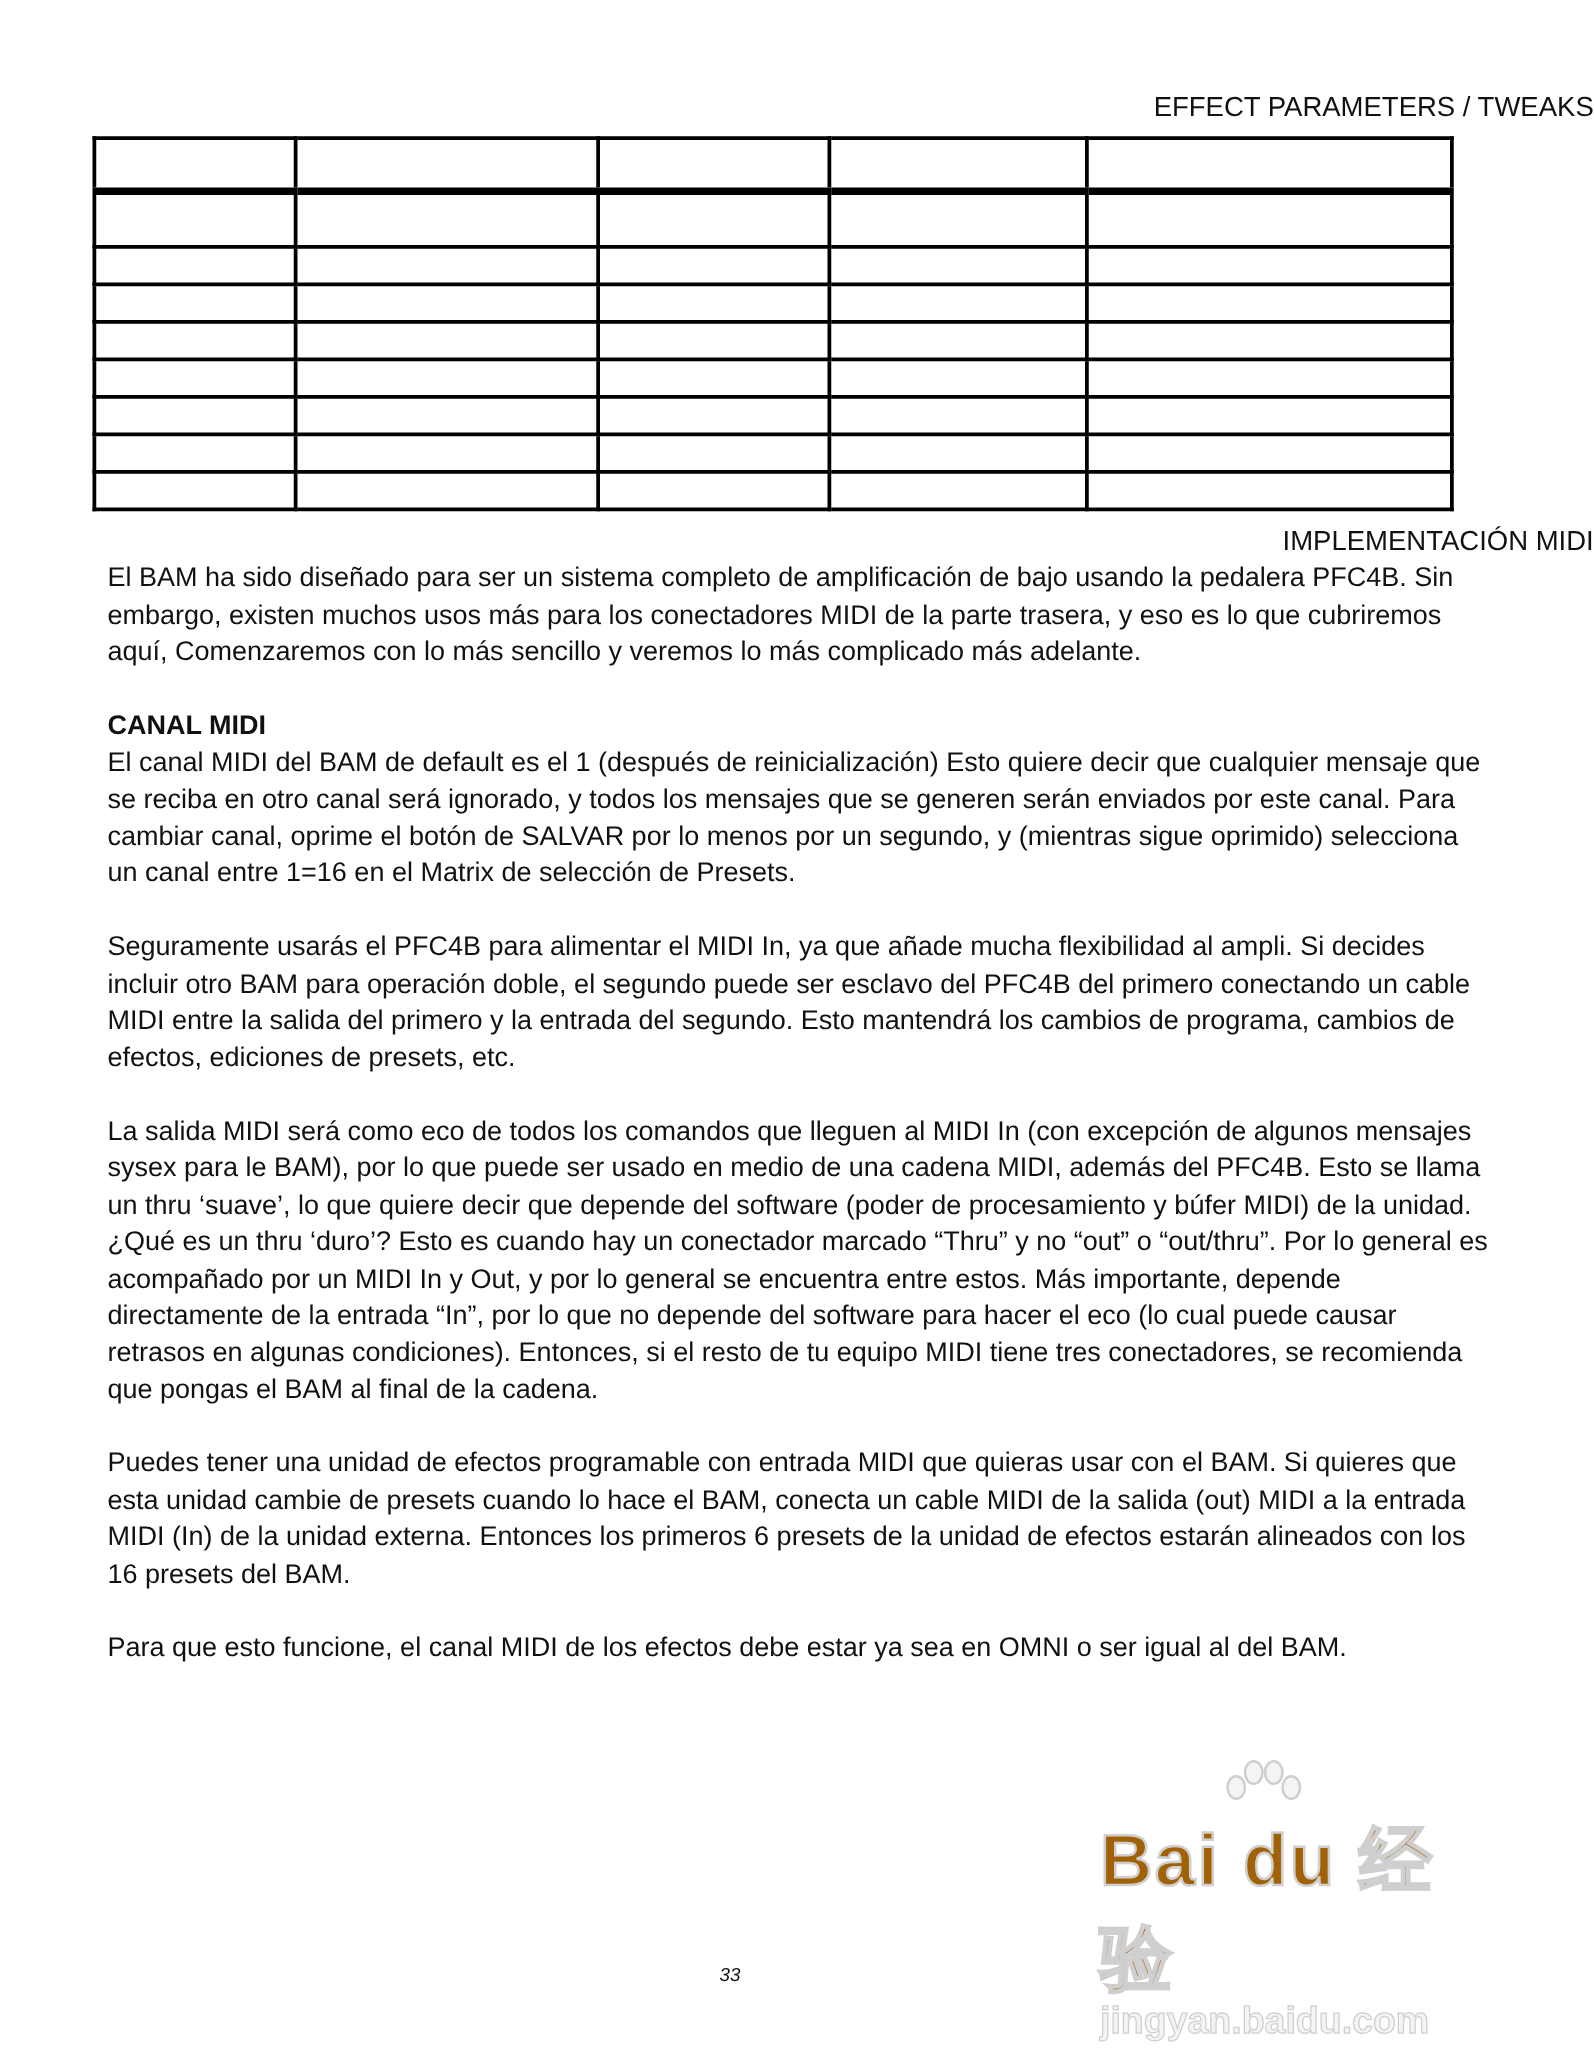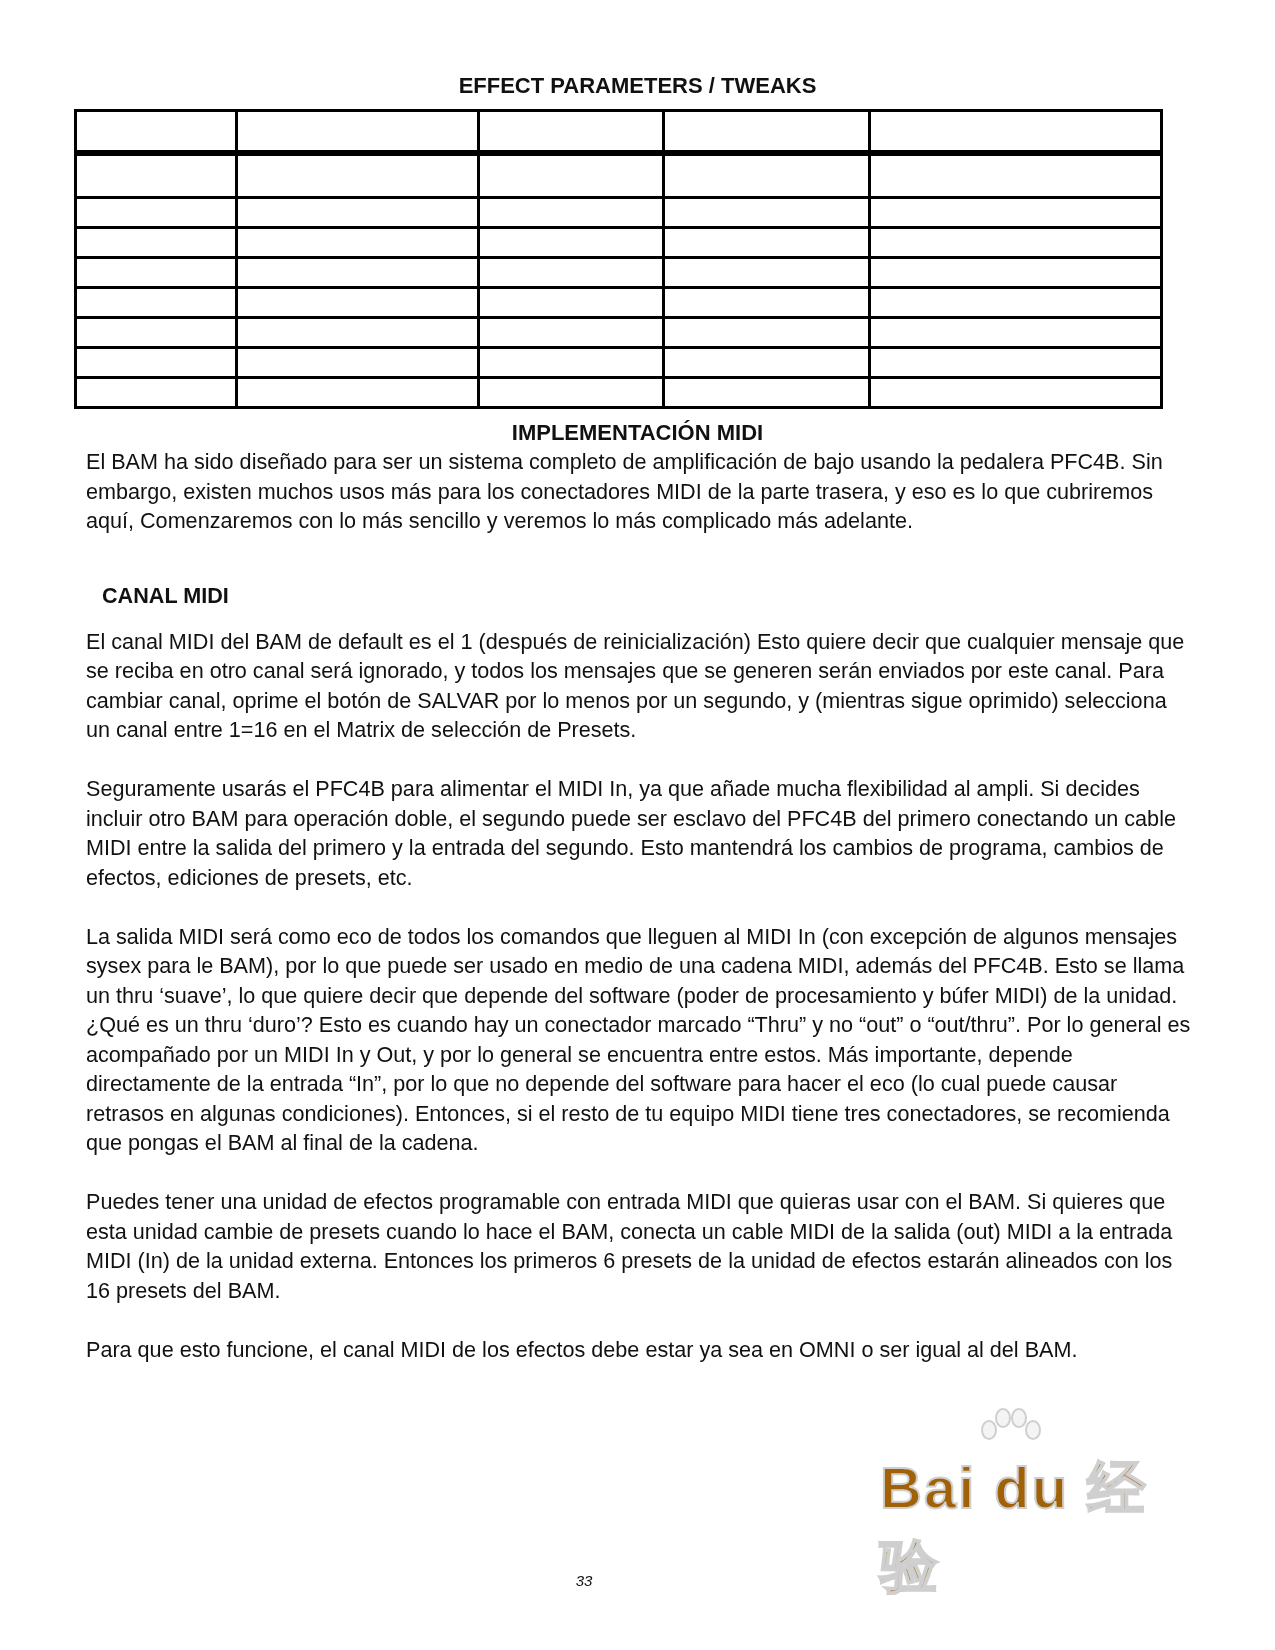--- a/index.html
+++ b/index.html
@@ -1,29 +1,29 @@
 <!DOCTYPE html>
 <html><head>
 <meta charset="utf-8">
 <style>
   html, body { margin: 0; padding: 0; background: #ffffff; }
   body { width: 1275px; height: 1650px; position: relative; overflow: hidden;
          font-family: "Liberation Sans", sans-serif; color: #111111; }
-  .title { position: absolute; left: 0; width: 1275px; text-align: center;
-           font-weight: bold; font-size: 22px; }
+  .title { position: absolute; left: 0; width: 1275px; text-align: right;
+           font-weight: normal; font-size: 22px; }
   #t-effect { top: 73px; }
   table.fx { position: absolute; left: 74px; top: 109px; width: 1089px;
              border-collapse: collapse; table-layout: fixed; }
   table.fx td { border: 3px solid #000; padding: 0; }
   table.fx tr.hdr td { height: 38px; border-bottom: 6px solid #000; }
   table.fx tr.r1 td { height: 40px; }
   table.fx tr.rn td { height: 27px; }
   .doc { position: absolute; left: 86px; width: 1110px; font-size: 21.6px; line-height: 29.5px; }
   .doc p { margin: 0; }
-  .doc h3 { margin: 16px; font-size: 21.6px; font-weight: bold; line-height: 29.5px; }
+  .doc h3 { margin: 0; font-size: 21.6px; font-weight: bold; line-height: 29.5px; }
   .gap { height: 29.5px; }
   #impl-title { top: 420px; }
   #body { top: 447px; }
   .pagenum { position: absolute; top: 1572px; left: 0; width: 1168px; text-align: center; font-size: 15px; font-style: italic; }
   .watermark { position: absolute; left: 880px; top: 1450px; width: 290px; height: 140px;
                color: #d6d6d6; font-weight: bold; pointer-events: none; }
   .watermark .wm-main { font-size: 58px; letter-spacing: 2px; -webkit-text-stroke: 2px #cfcfcf; color: #a16207; }
   .watermark .wm-sub { font-size: 30px; margin-top: -6px; -webkit-text-stroke: 1px #cfcfcf; color: #f4f4f4; }
   .paw { position: absolute; left: 95px; top: -42px; width: 70px; height: 50px; }
 </style>
@@ -132,13 +132,14 @@
 <div class="watermark">
   <svg class="paw" viewBox="0 0 70 50">
     <g fill="#f4f4f4" stroke="#cfcfcf" stroke-width="2">
       <ellipse cx="14" cy="22" rx="7" ry="9"></ellipse>
       <ellipse cx="28" cy="10" rx="7" ry="9"></ellipse>
       <ellipse cx="44" cy="10" rx="7" ry="9"></ellipse>
       <ellipse cx="58" cy="22" rx="7" ry="9"></ellipse>
     </g>
   </svg>
   <div class="wm-main">Bai du 经验</div>
+  <div class="wm-sub">jingyan.baidu.com</div>
 </div>
 
 </body></html>

